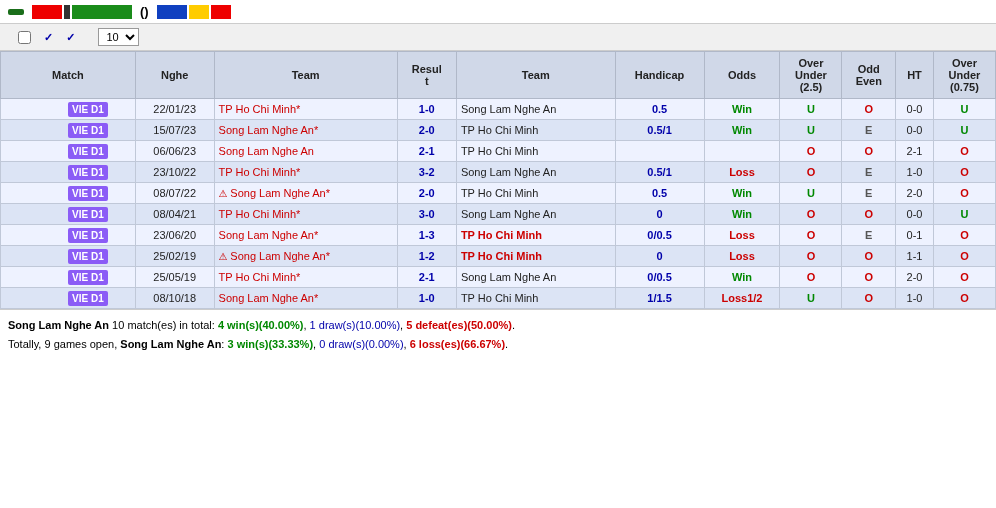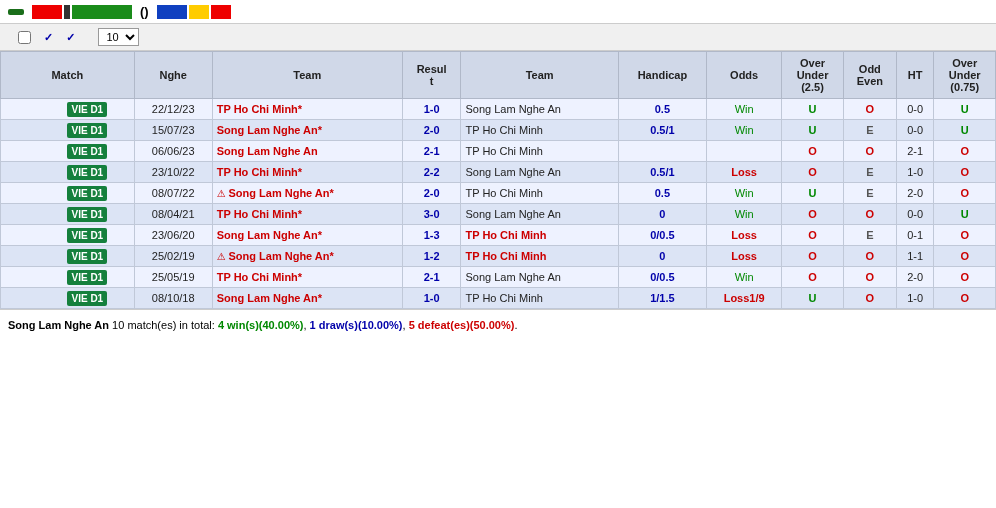--- a/index.html
+++ b/index.html
@@ -57,43 +57,43 @@
       color: #222;
     }
     tbody tr:nth-child(odd) { background: #eef2ff; }
     tbody tr:nth-child(even) { background: #dce4f5; }
     tbody td {
       padding: 4px 4px;
       border: 1px solid #c0c8d8;
       text-align: center;
       color: #222;
     }
-    .league-cell { background: #15803d; color: #fff; font-weight: bold; font-size: 10px; border-radius: 2px; padding: 2px 4px; margin-left: 40px; }
-    .team-home { color: #c00; font-weight: bold; }
+    .league-cell { background: #8b5cf6; color: #fff; font-weight: bold; font-size: 10px; border-radius: 2px; padding: 2px 4px; margin-left: 40px; }
+    .team-home { color: #c00; font-weight: normal; }
     .team-away { color: #222; }
     .result-cell { font-weight: bold; color: #333; }
     .handicap-cell { color: #00a; font-weight: bold; }
-    .win { color: #080; font-weight: normal; }
+    .win { color: #080; font-weight: bold; }
     .loss { color: #c00; font-weight: bold; }
     .ou-u { color: #080; font-weight: bold; }
     .ou-o { color: #c00; font-weight: bold; }
     .ou-e { color: #555; font-weight: bold; }
     .flag-icon { font-size: 10px; color: #c00; }
 
     .summary-section {
       padding: 6px 8px;
       font-size: 11px;
       line-height: 1.7;
       border-top: 1px solid #ccc;
       background: #fff;
     }
     .summary-section span.bold { font-weight: bold; }
     .summary-section span.green { color: #080; font-weight: bold; }
     .summary-section span.red { color: #c00; font-weight: bold; }
-    .summary-section span.blue { color: #00a; font-weight: bold; text-align: center; }
+    .summary-section span.blue { color: #00a; font-weight: normal; text-align: center; }
 
     .header-flags-left {
       display: flex; align-items: center; gap: 2px;
     }
     .header-flags-right {
       display: flex; align-items: center; gap: 2px;
     }
     .flag-seg1 { width: 30px; height: 14px; background: #e00; }
     .flag-seg2 { width: 6px; height: 14px; background: #333; }
     .flag-seg3 { width: 60px; height: 14px; background: #1a8c1a; }
@@ -158,21 +158,21 @@
       <th>Odds</th>
       <th>Over<br>Under<br>(2.5)</th>
       <th>Odd<br>Even</th>
       <th>HT</th>
       <th>Over<br>Under<br>(0.75)</th>
     </tr>
   </thead>
   <tbody id="table-body">
   <tr>
         <td><span class="league-cell">VIE D1</span></td>
-        <td>22/12/23</td>
+        <td>22/01/23</td>
         <td style="text-align: left;"><span class="team-home">TP Ho Chi Minh*</span></td>
         <td class="result-cell" style="color: rgb(0, 0, 170);">1-0</td>
         <td style="text-align: left;"><span class="team-away">Song Lam Nghe An</span></td>
         <td class="handicap-cell">0.5</td>
         <td class="win">Win</td>
         <td class="ou-u">U</td>
         <td class="ou-o">O</td>
         <td>0-0</td>
         <td class="ou-u">U</td>
       </tr>
@@ -199,21 +199,21 @@
         <td></td>
         <td class="ou-o">O</td>
         <td class="ou-o">O</td>
         <td>2-1</td>
         <td class="ou-o">O</td>
       </tr>
       <tr>
         <td><span class="league-cell">VIE D1</span></td>
         <td>23/10/22</td>
         <td style="text-align: left;"><span class="team-home">TP Ho Chi Minh*</span></td>
-        <td class="result-cell" style="color: rgb(0, 0, 170);">2-2</td>
+        <td class="result-cell" style="color: rgb(0, 0, 170);">3-2</td>
         <td style="text-align: left;"><span class="team-away">Song Lam Nghe An</span></td>
         <td class="handicap-cell">0.5/1</td>
         <td class="loss">Loss</td>
         <td class="ou-o">O</td>
         <td class="ou-e">E</td>
         <td>1-0</td>
         <td class="ou-o">O</td>
       </tr>
       <tr>
         <td><span class="league-cell">VIE D1</span></td>
@@ -280,24 +280,25 @@
         <td>2-0</td>
         <td class="ou-o">O</td>
       </tr>
       <tr>
         <td><span class="league-cell">VIE D1</span></td>
         <td>08/10/18</td>
         <td style="text-align: left;"><span class="team-home">Song Lam Nghe An*</span></td>
         <td class="result-cell" style="color: rgb(0, 0, 170);">1-0</td>
         <td style="text-align: left;"><span class="team-away">TP Ho Chi Minh</span></td>
         <td class="handicap-cell">1/1.5</td>
-        <td class="loss">Loss1/9</td>
+        <td class="loss">Loss1/2</td>
         <td class="ou-u">U</td>
         <td class="ou-o">O</td>
         <td>1-0</td>
         <td class="ou-o">O</td>
       </tr>
     </tbody>
 </table>
 
 <div class="summary-section" id="summary-section">
 <p><span class="bold">Song Lam Nghe An</span> 10 match(es) in total: <span class="green">4 win(s)(40.00%)</span>, <span class="blue">1 draw(s)(10.00%)</span>, <span class="red">5 defeat(es)(50.00%)</span>.</p>
+    <p>Totally, 9 games open, <span class="bold">Song Lam Nghe An</span>: <span class="green">3 win(s)(33.33%)</span>, <span class="blue">0 draw(s)(0.00%)</span>, <span class="red">6 loss(es)(66.67%)</span>.</p>
   </div>
 
 </body></html>

